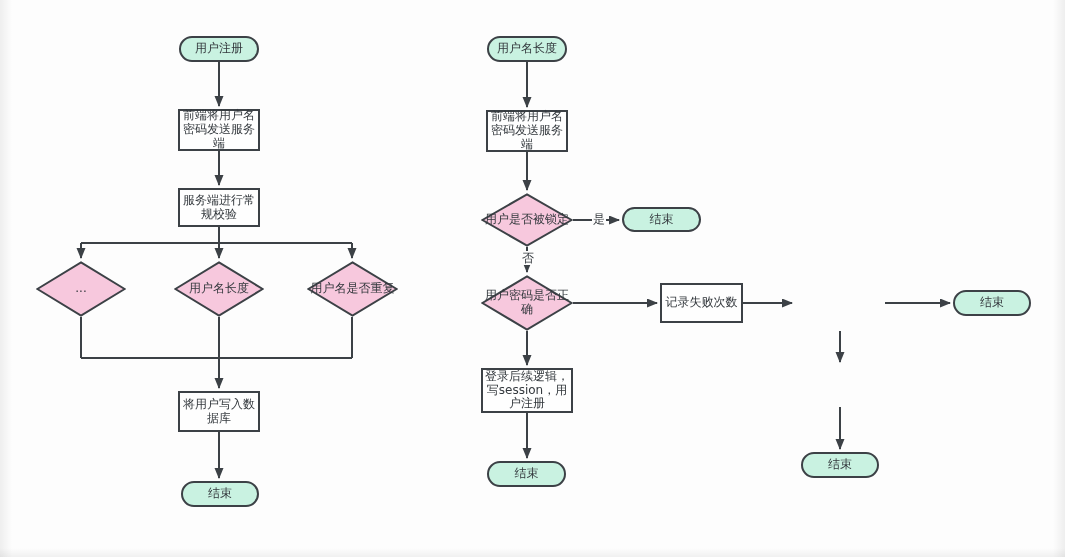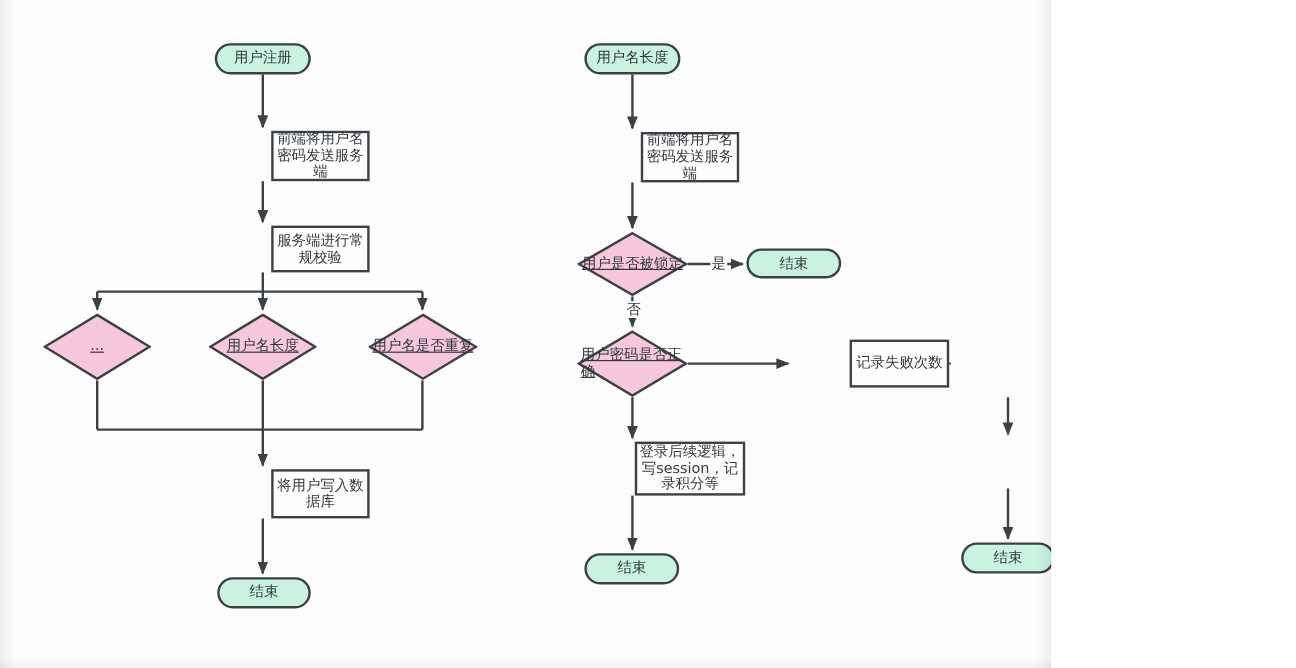--- a/index.html
+++ b/index.html
@@ -1,45 +1,44 @@
 <!DOCTYPE html>
 <html style="--terminal-fill: #c9f2e1; --decision-fill: #f7c8dd; --process-fill: #fefefe; --stroke: #3c4146; --text: #33383d;"><head>
 <meta charset="utf-8">
 <style>
   html,body{margin:0;padding:0;background:#ffffff;}
   .canvas{
-    position:relative;width:876px;height:557px;background:#fdfdfd;overflow:hidden;
+    position:relative;width:1065px;height:557px;background:#fdfdfd;overflow:hidden;
     font-family:"DejaVu Sans","Liberation Sans",sans-serif;
     color:var(--text,#33383d);
   }
   .edges{position:absolute;left:0;top:0;width:1080px;height:557px;}
   .edges line{stroke:var(--stroke,#3c4146);stroke-width:2;}
   .arrowhead{fill:var(--stroke,#3c4146);}
   .node{position:absolute;display:flex;align-items:center;justify-content:center;
     box-sizing:border-box;font-size:12px;line-height:1.15;text-align:center;}
   .pill{
     background:var(--terminal-fill,#c9f2e1);
     border:2px solid var(--stroke,#3c4146);
     border-radius:14px;
   }
   .process{
     background:var(--process-fill,#fefefe);
     border:2px solid var(--stroke,#3c4146);
     padding:1px 2px;
-    margin-left:48px;
   }
   .diamond{border:none;padding:0;}
   .dshape{position:absolute;left:0;top:0;width:100%;height:100%;}
   .dshape polygon{
     fill:var(--decision-fill,#f7c8dd);
     stroke:var(--stroke,#3c4146);
     stroke-width:2;vector-effect:non-scaling-stroke;
   }
   .dlabel{position:absolute;left:0;top:0;right:0;bottom:0;display:flex;
-    align-items:center;justify-content:center;text-align:left;padding:0 3px;text-decoration:underline;}
+    align-items:center;justify-content:center;text-align:center;padding:0 3px;}
   .edge-label{position:absolute;background:#fdfdfd;padding:0 1px;font-size:12px;
     line-height:1.2;color:var(--text,#33383d);}
   .shade{position:absolute;pointer-events:none;}
   .shade-left{left:0;top:0;width:12px;height:100%;
     background:linear-gradient(to right,rgba(0,0,0,0.06),rgba(0,0,0,0));}
   .shade-right{right:0;top:0;width:12px;height:100%;
     background:linear-gradient(to left,rgba(0,0,0,0.06),rgba(0,0,0,0));}
   .shade-bottom{left:0;bottom:0;width:100%;height:9px;
     background:linear-gradient(to top,rgba(0,0,0,0.05),rgba(0,0,0,0));}
 </style>
@@ -160,21 +159,21 @@
   <div class="node pill" style="left:953px;top:290px;width:78px;height:26px">
     <span>结束</span>
   </div>
 
 
   <div class="node pill" style="left:801px;top:452px;width:78px;height:26px">
     <span>结束</span>
   </div>
 
   <div class="node process" style="left:481px;top:368px;width:92px;height:45px">
-    <span>登录后续逻辑，写session，记录积分等</span>
+    <span>登录后续逻辑，写session，用户注册</span>
   </div>
 
   <div class="node pill" style="left:487px;top:461px;width:79px;height:26px">
     <span>结束</span>
   </div>
 
   <div class="shade shade-left"></div>
   <div class="shade shade-right"></div>
   <div class="shade shade-bottom"></div>
 </div>

